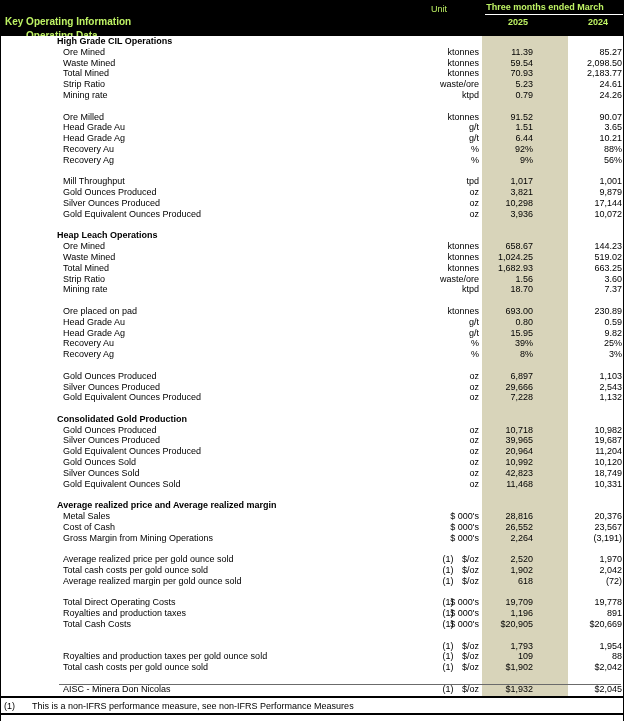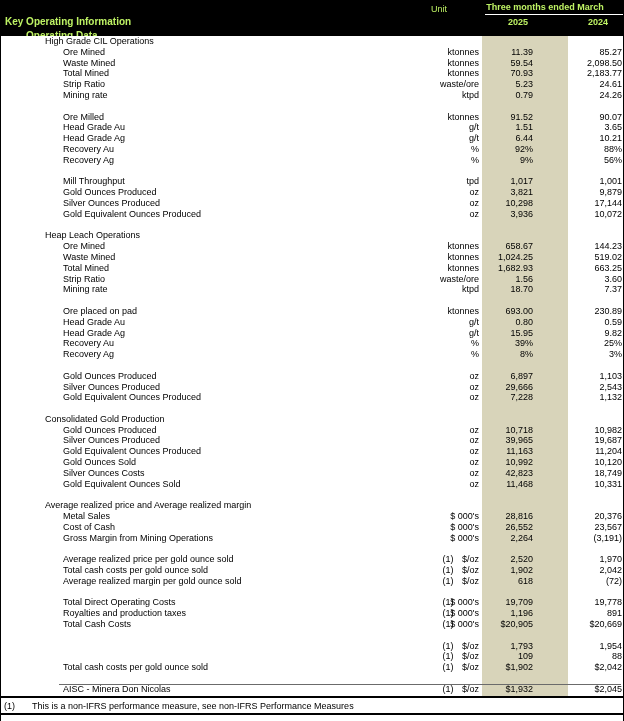--- a/index.html
+++ b/index.html
@@ -18,21 +18,21 @@
   .hdr .h2025{position:absolute;top:17px;left:481px;width:72px;text-align:center;font-size:9px;font-weight:bold;}
   .hdr .h2024{position:absolute;top:17px;left:572px;width:50px;text-align:center;font-size:9px;font-weight:bold;}
   .hdr .subtitle{position:absolute;top:30px;left:25px;width:387px;font-size:10px;font-weight:bold;
     border-bottom:4px solid #15803d;padding-bottom:1px;}
   
   .body{position:relative;height:660px;background:#fff;}
   .band{position:absolute;left:481px;width:86px;top:0;bottom:0;background:#d8d4ba;z-index:0;}
   .rows{position:relative;z-index:1;}
   .row{position:relative;height:10.8px;line-height:10.8px;font-size:9px;white-space:nowrap;}
   .row .lbl{position:absolute;left:62px;}
-  .row.section .lbl{left:44px;font-weight:normal;text-align:right;}
+  .row.section .lbl{left:56px;font-weight:bold;text-align:right;}
   .row .note{position:absolute;left:436px;width:22px;text-align:center;}
   .row .unit{position:absolute;left:398px;width:80px;text-align:right;}
   .row .v1{position:absolute;left:440px;width:92px;text-align:right;}
   .row .v2{position:absolute;left:536px;width:85px;text-align:right;}
   .row.topline::before{content:"";position:absolute;left:58px;right:2px;top:0;border-top:1px solid #6b6b6b;}
   
   .foot{height:15px;border-top:2px solid #000;border-bottom:2px solid #000;box-sizing:content-box;
     display:flex;align-items:center;font-size:9px;background:#fff;}
   .foot .marker{margin-left:3px;width:24px;}
   .foot .txt{margin-left:4px;}
@@ -282,32 +282,32 @@
           <span class="lbl">Silver Ounces Produced</span>
           <span class="note"></span>
           <span class="unit">oz</span>
           <span class="v v1">39,965</span>
           <span class="v v2">19,687</span>
         </div>
         <div class="row data">
           <span class="lbl">Gold Equivalent Ounces Produced</span>
           <span class="note"></span>
           <span class="unit">oz</span>
-          <span class="v v1">11,163</span>
+          <span class="v v1">20,964</span>
           <span class="v v2">11,204</span>
         </div>
         <div class="row data">
           <span class="lbl">Gold Ounces Sold</span>
           <span class="note"></span>
           <span class="unit">oz</span>
           <span class="v v1">10,992</span>
           <span class="v v2">10,120</span>
         </div>
         <div class="row data">
-          <span class="lbl">Silver Ounces Costs</span>
+          <span class="lbl">Silver Ounces Sold</span>
           <span class="note"></span>
           <span class="unit">oz</span>
           <span class="v v1">42,823</span>
           <span class="v v2">18,749</span>
         </div>
         <div class="row data">
           <span class="lbl">Gold Equivalent Ounces Sold</span>
           <span class="note"></span>
           <span class="unit">oz</span>
           <span class="v v1">11,468</span>
@@ -387,20 +387,21 @@
           <span class="v v2">$20,669</span>
         </div>
         <div class="row spacer"></div>
         <div class="row data">
           <span class="note">(1)</span>
           <span class="unit">$/oz</span>
           <span class="v v1">1,793</span>
           <span class="v v2">1,954</span>
         </div>
         <div class="row data">
+          <span class="lbl">Royalties and production taxes per gold ounce sold</span>
           <span class="note">(1)</span>
           <span class="unit">$/oz</span>
           <span class="v v1">109</span>
           <span class="v v2">88</span>
         </div>
         <div class="row data">
           <span class="lbl">Total cash costs per gold ounce sold</span>
           <span class="note">(1)</span>
           <span class="unit">$/oz</span>
           <span class="v v1">$1,902</span>

